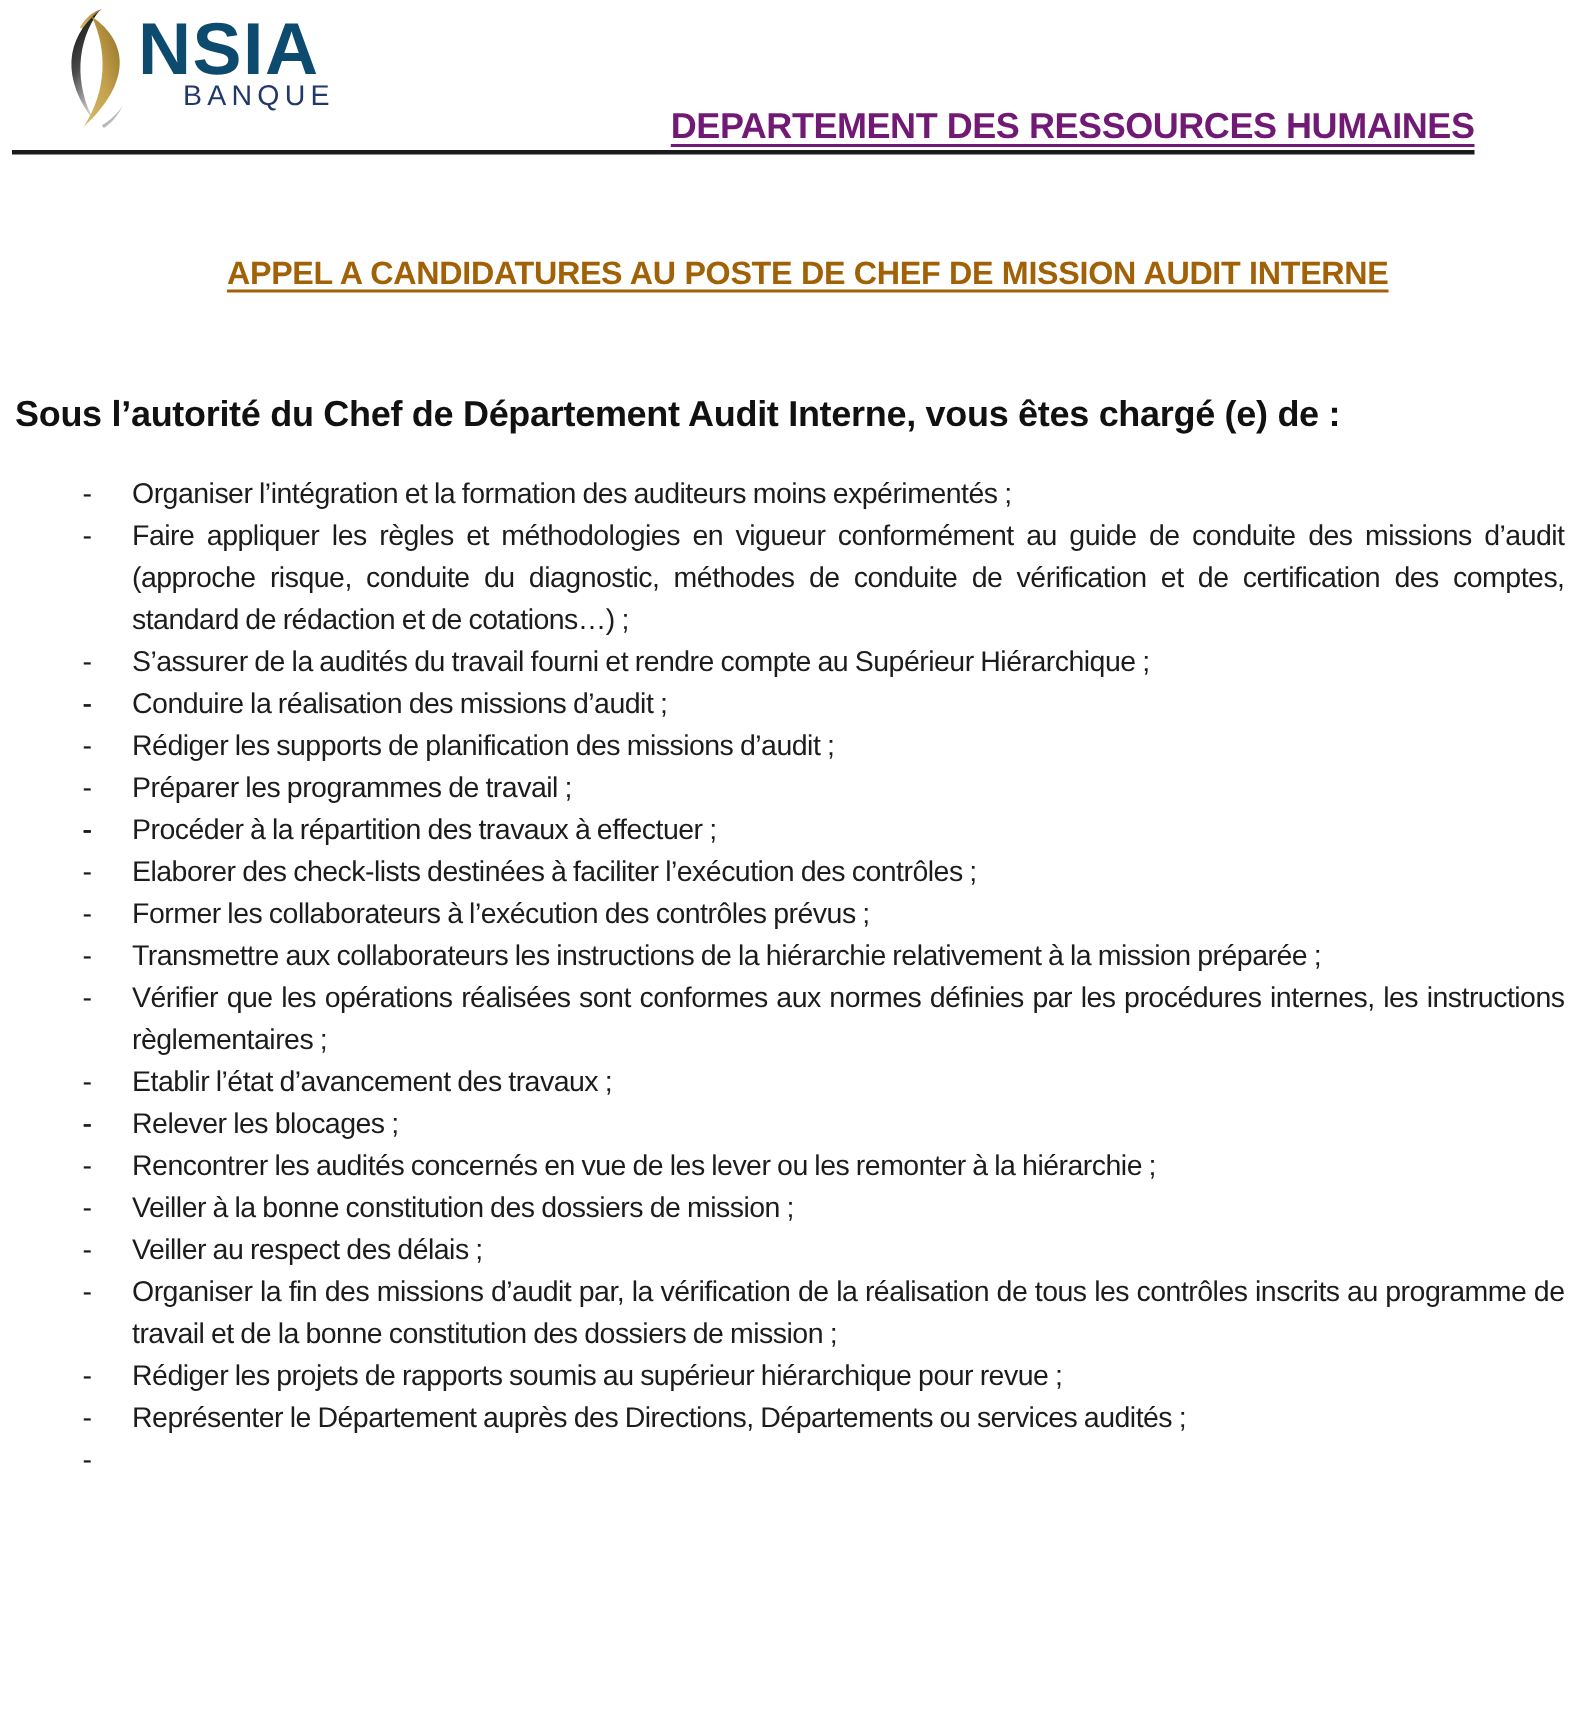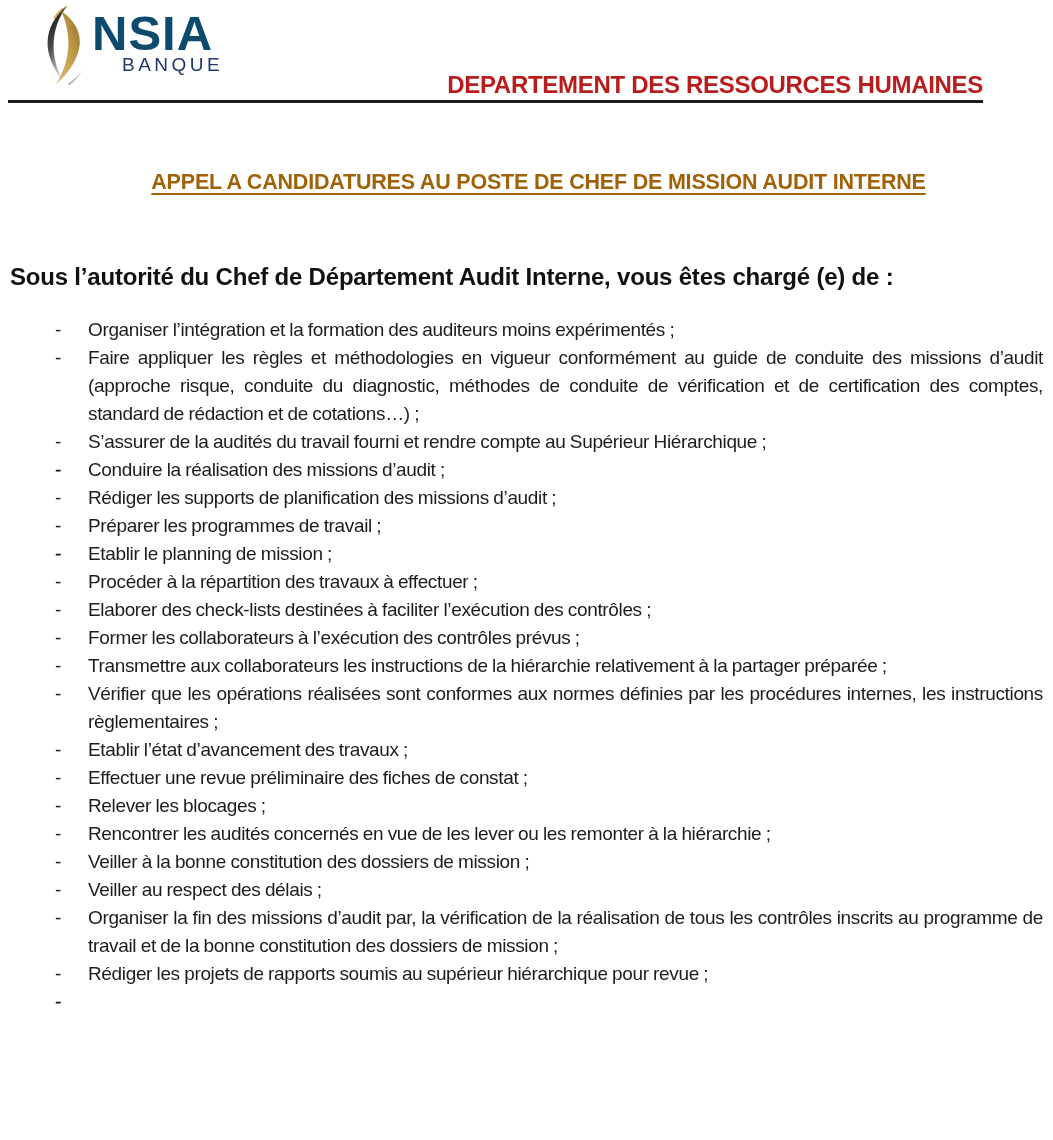--- a/index.html
+++ b/index.html
@@ -47,21 +47,22 @@
     margin-left: 30px;
   }
   .header-title {
     position: absolute;
     right: 0;
     bottom: 1px;
     margin: 0;
     font-size: 24px;
     font-weight: bold;
     letter-spacing: -0.3px;
-    color: #b91c1c;
+    color: #701a75;
+    text-decoration: underline;
     text-decoration-thickness: 2px;
     text-underline-offset: 4px;
     white-space: nowrap;
   }
 
   
   .doc-title {
     position: absolute;
     top: 158px;
     left: 0;
@@ -179,56 +180,54 @@
       <span class="marker">-</span>
       <span class="text">Préparer les programmes de travail ;</span>
     </div>
 
     <div class="list-item">
       <span class="marker">-</span>
     </div>
 
     <div class="list-item">
       <span class="marker">-</span>
-      <span class="text">Etablir le planning de mission ;</span>
     </div>
 
     <div class="list-item">
       <span class="marker">-</span>
       <span class="text">Procéder à la répartition des travaux à effectuer ;</span>
     </div>
 
     <div class="list-item">
       <span class="marker">-</span>
       <span class="text">Elaborer des check-lists destinées à faciliter l’exécution des contrôles ;</span>
     </div>
 
     <div class="list-item">
       <span class="marker">-</span>
       <span class="text">Former les collaborateurs à l’exécution des contrôles prévus ;</span>
     </div>
 
     <div class="list-item">
       <span class="marker">-</span>
-      <span class="text">Transmettre aux collaborateurs les instructions de la hiérarchie relativement à la partager préparée ;</span>
+      <span class="text">Transmettre aux collaborateurs les instructions de la hiérarchie relativement à la mission préparée ;</span>
     </div>
 
     <div class="list-item">
       <span class="marker">-</span>
       <span class="text">Vérifier que les opérations réalisées sont conformes aux normes définies par les procédures internes, les instructions règlementaires ;</span>
     </div>
 
     <div class="list-item">
       <span class="marker">-</span>
       <span class="text">Etablir l’état d’avancement des travaux ;</span>
     </div>
 
     <div class="list-item">
       <span class="marker">-</span>
-      <span class="text">Effectuer une revue préliminaire des fiches de constat ;</span>
     </div>
 
     <div class="list-item">
       <span class="marker">-</span>
       <span class="text">Relever les blocages ;</span>
     </div>
 
     <div class="list-item">
       <span class="marker">-</span>
       <span class="text">Rencontrer les audités concernés en vue de les lever ou les remonter à la hiérarchie ;</span>
@@ -249,20 +248,21 @@
       <span class="text">Organiser la fin des missions d’audit par, la vérification de la réalisation de tous les contrôles inscrits au programme de travail et de la bonne constitution des dossiers de mission ;</span>
     </div>
 
     <div class="list-item">
       <span class="marker">-</span>
       <span class="text">Rédiger les projets de rapports soumis au supérieur hiérarchique pour revue ;</span>
     </div>
 
     <div class="list-item">
       <span class="marker">-</span>
+      <span class="text">Représenter le Département auprès des Directions, Départements ou services audités ;</span>
     </div>
 
     <div class="list-item">
       <span class="marker">-</span>
     </div>
   </div>
 
 </div>
 
 </body></html>

